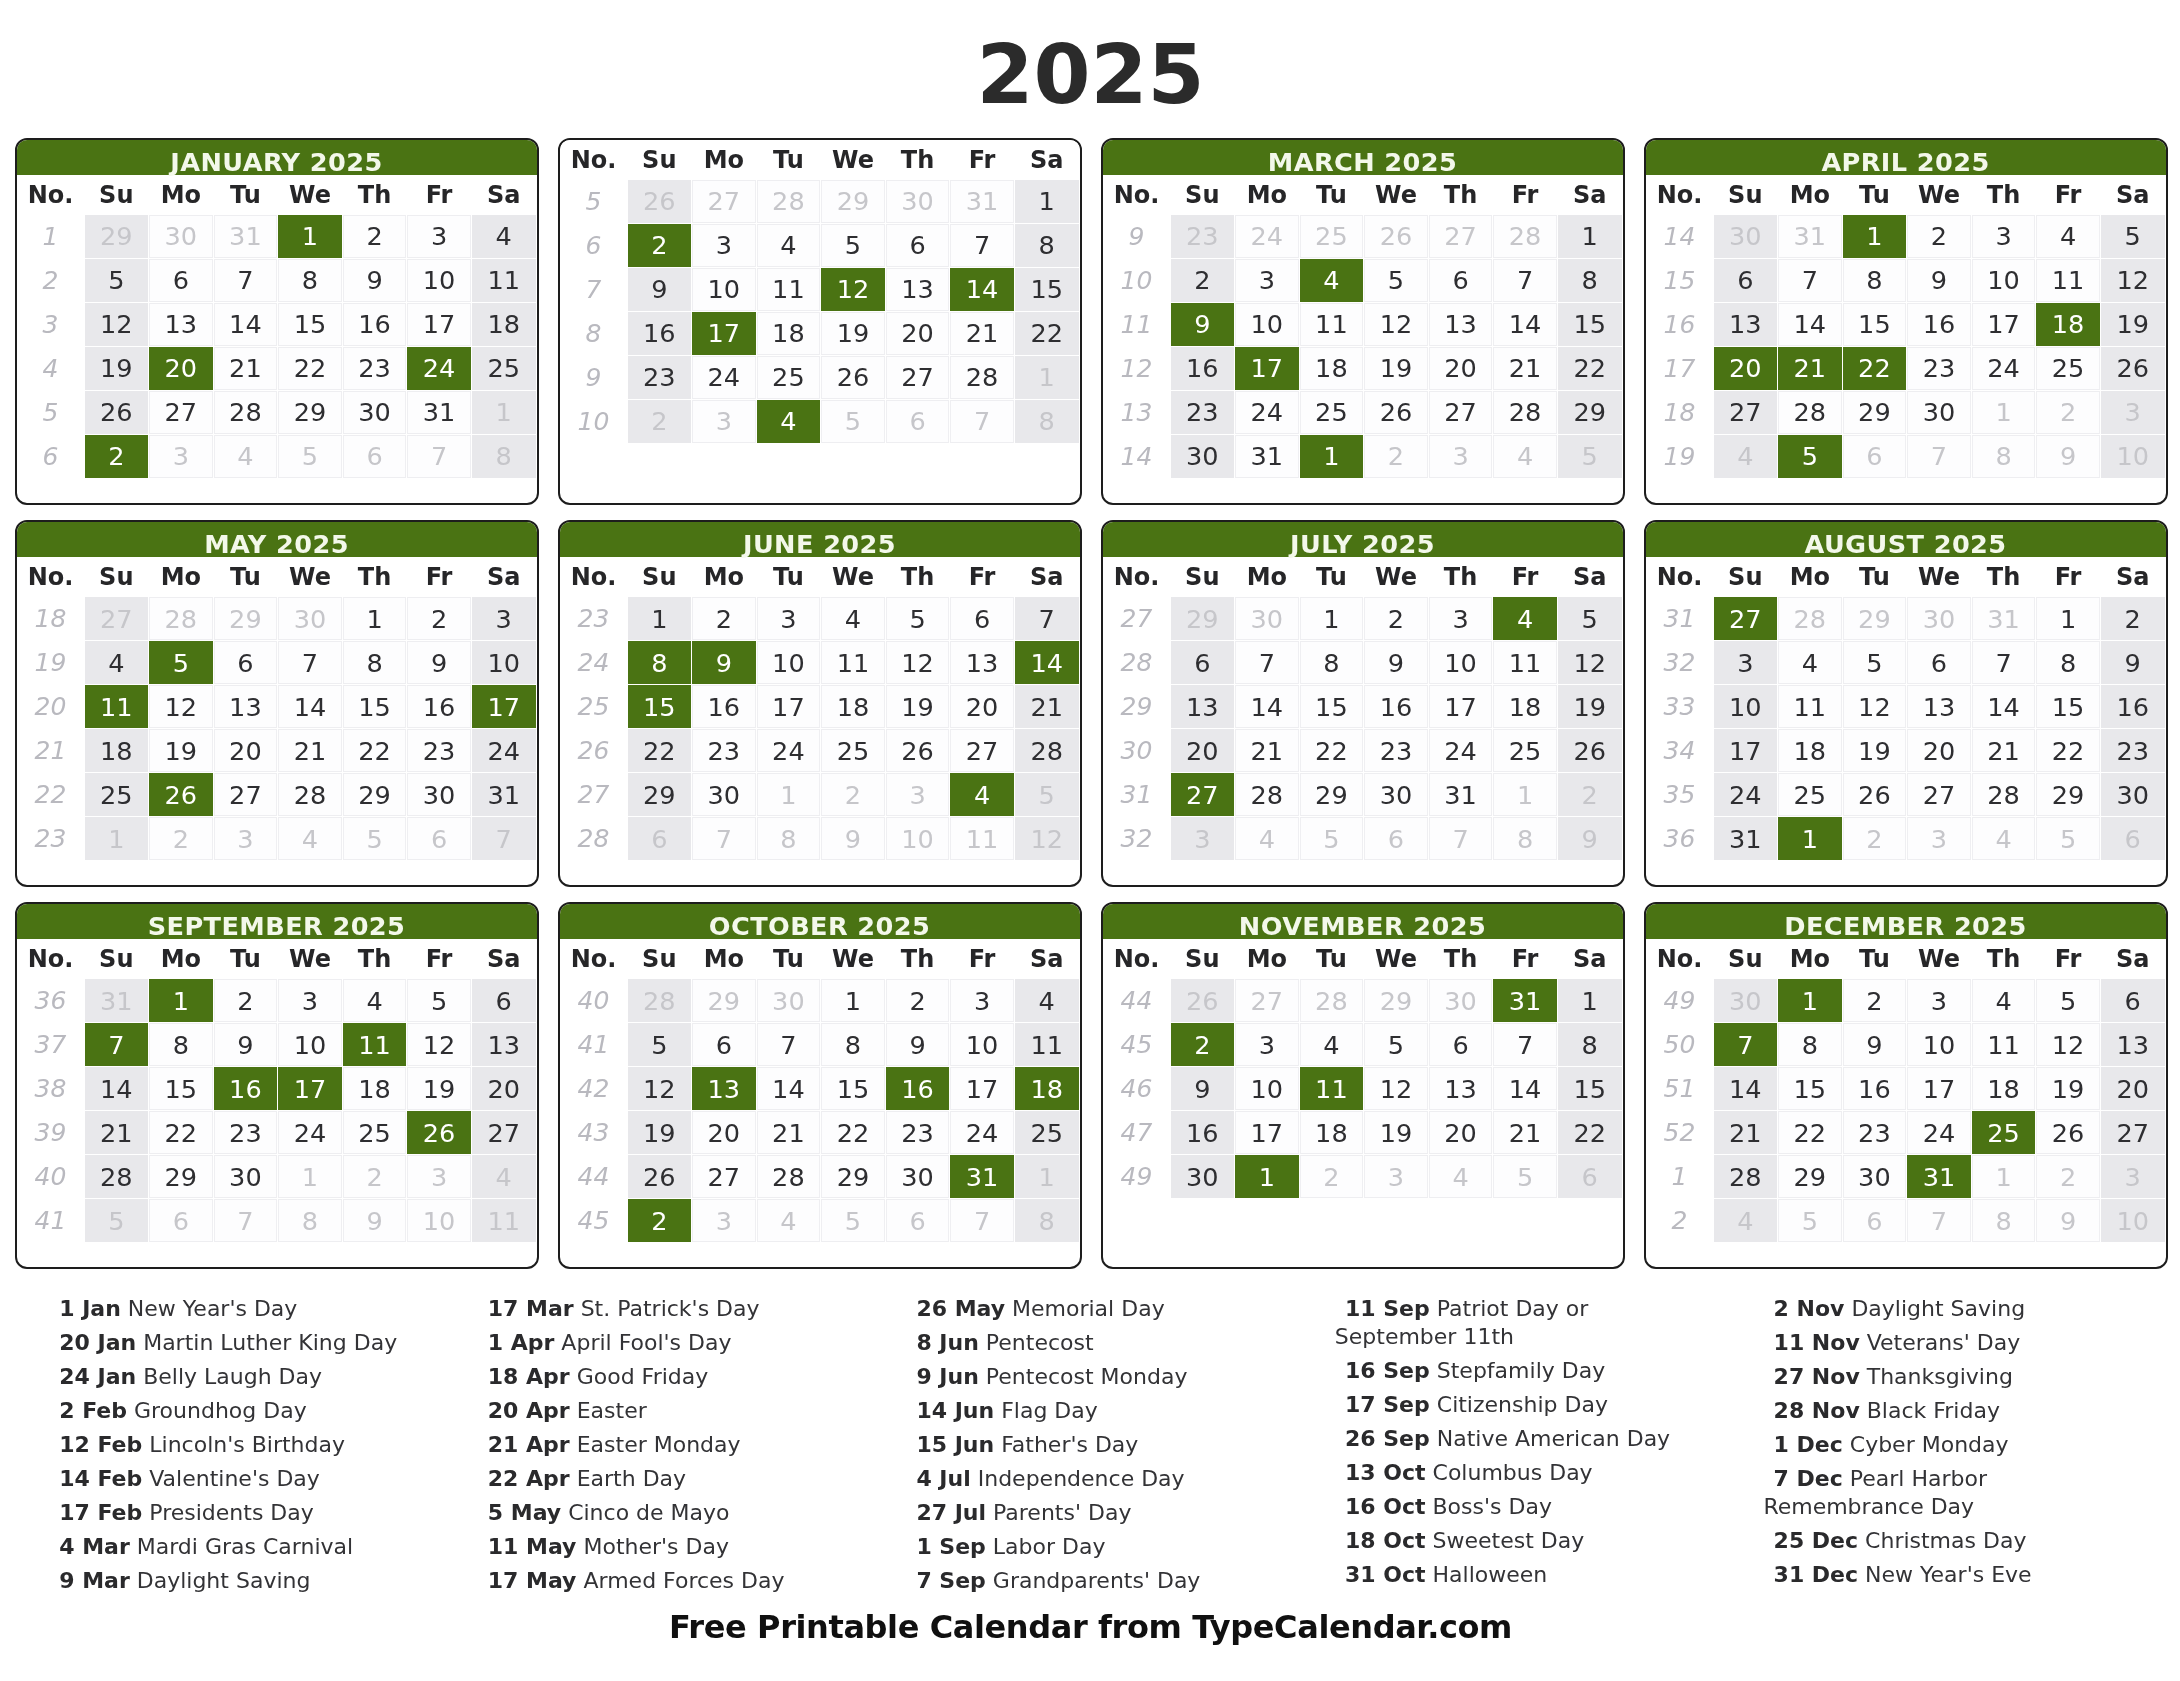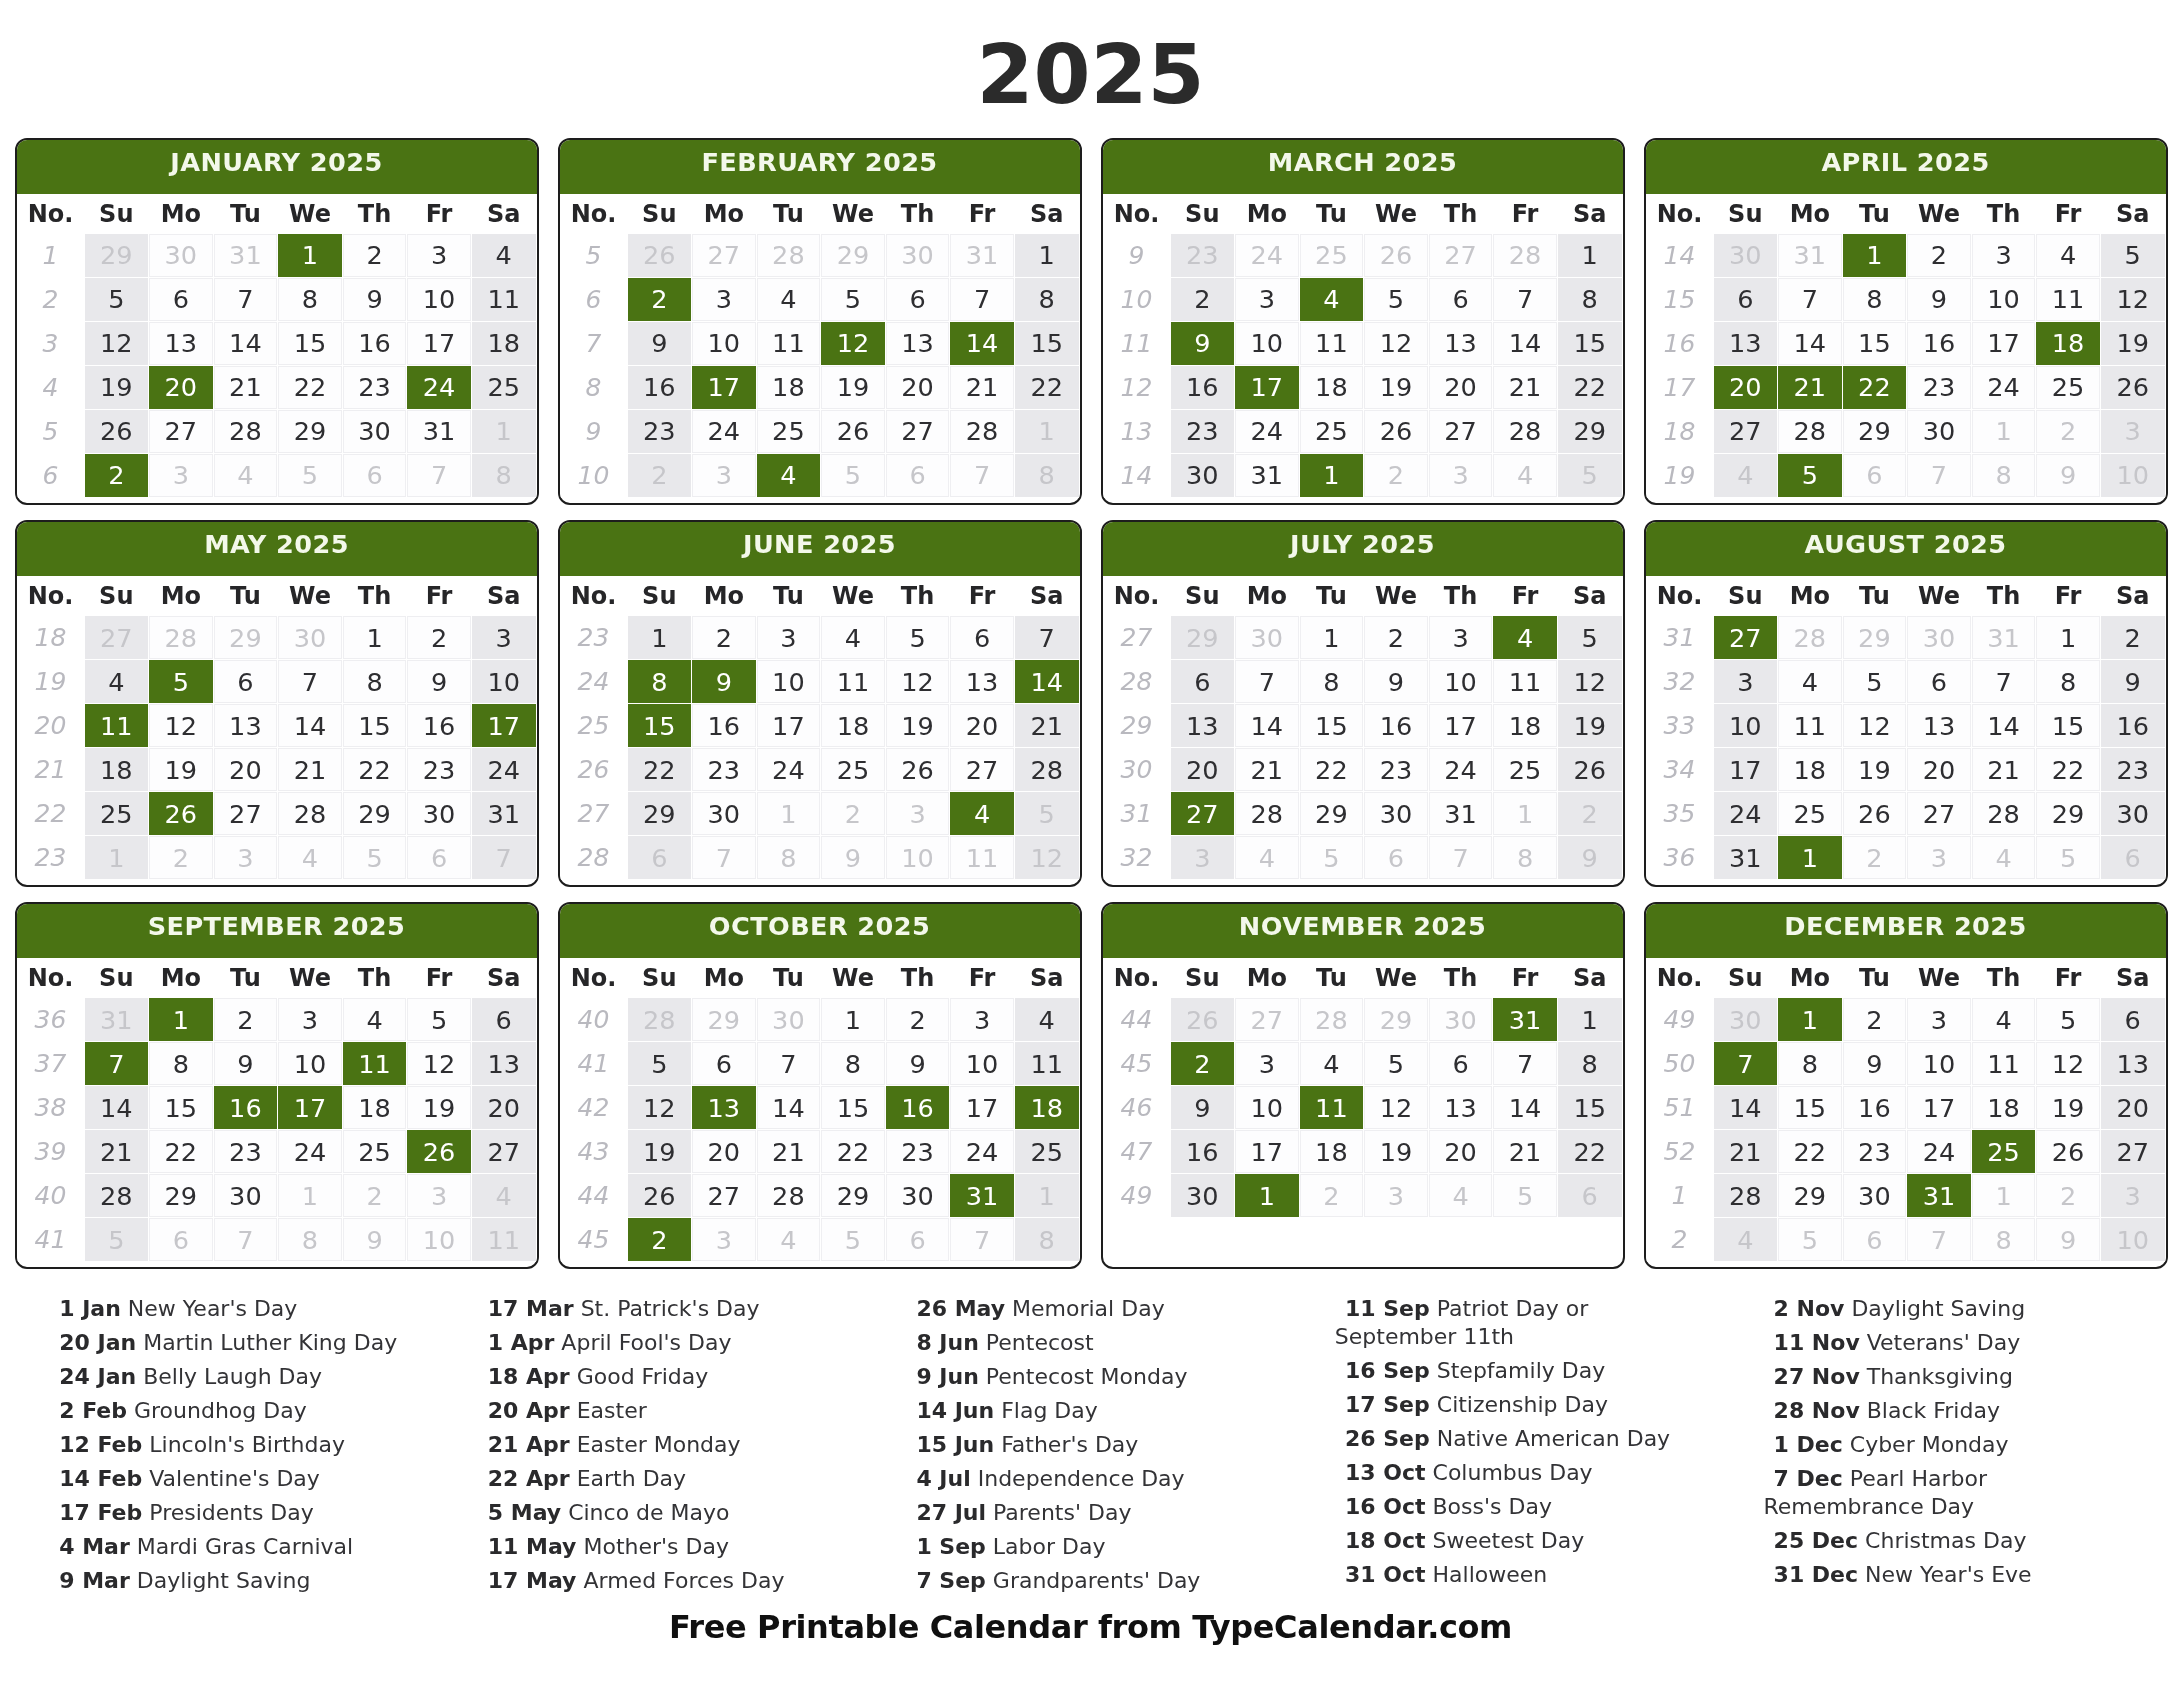--- a/index.html
+++ b/index.html
@@ -3,21 +3,21 @@
 <meta charset="utf-8">
 <style>
   html,body{margin:0;padding:0;background:#ffffff;}
   body{width:2181px;height:1681px;font-family:"DejaVu Sans","Liberation Sans",sans-serif;-webkit-font-smoothing:antialiased;}
   .page{width:2181px;height:1681px;background:#fff;overflow:hidden;}
 
   .year{text-align:center;font-size:82px;font-weight:700;color:#2b2b2b;margin:0;padding-top:19px;height:112px;line-height:112px;}
 
   .months{display:grid;grid-template-columns:repeat(4,524px);column-gap:19px;row-gap:15.3px;padding:6.8px 14.5px 0;}
   .month-card{border:2.6px solid #1d1d1d;border-radius:12px;overflow:hidden;background:#fff;height:367px;box-sizing:border-box;}
-  .month-title{background:#4a7313;color:#f3f8ea;font-weight:700;text-align:center;font-size:25.6px;height:54px;line-height:45px;letter-spacing:0.4px;}
+  .month-title{background:#4a7313;color:#f3f8ea;font-weight:700;text-align:center;font-size:25.6px;height:35px;line-height:45px;letter-spacing:0.4px;}
   table.month-table{width:100%;border-collapse:separate;border-spacing:1.7px;table-layout:fixed;background:#fff;}
   table.month-table col.c-no{width:66px;}
   th.dow{font-size:24px;font-weight:700;color:#262628;height:38px;text-align:center;padding:0;background:#fff;}
   td.cell{height:43px;text-align:center;vertical-align:middle;font-size:25.6px;color:#2e2e31;padding:0;}
   td.wd{background:#fdfdfe;box-shadow:inset 0 0 0 0.9px #eeeef1;}
   td.we{background:#e8e8eb;}
   td.no{background:#fff;color:#b9b9bf;font-style:italic;font-size:25px;}
   td.om{color:#c6c6ca;}
   td.hl{background:#4a7313;color:#ffffff;box-shadow:none;}
 
@@ -116,21 +116,20 @@
               <td class="cell wd om">4</td>
               <td class="cell wd om">5</td>
               <td class="cell wd om">6</td>
               <td class="cell wd om">7</td>
               <td class="cell we om">8</td>
             </tr>
           </tbody>
         </table>
       </section>
       <section class="month-card">
-        <div class="month-title">FEBRUARY 2025</div>
         <table class="month-table">
           <colgroup>
             <col class="c-no">
             <col>
             <col>
             <col>
             <col>
             <col>
             <col>
             <col>

